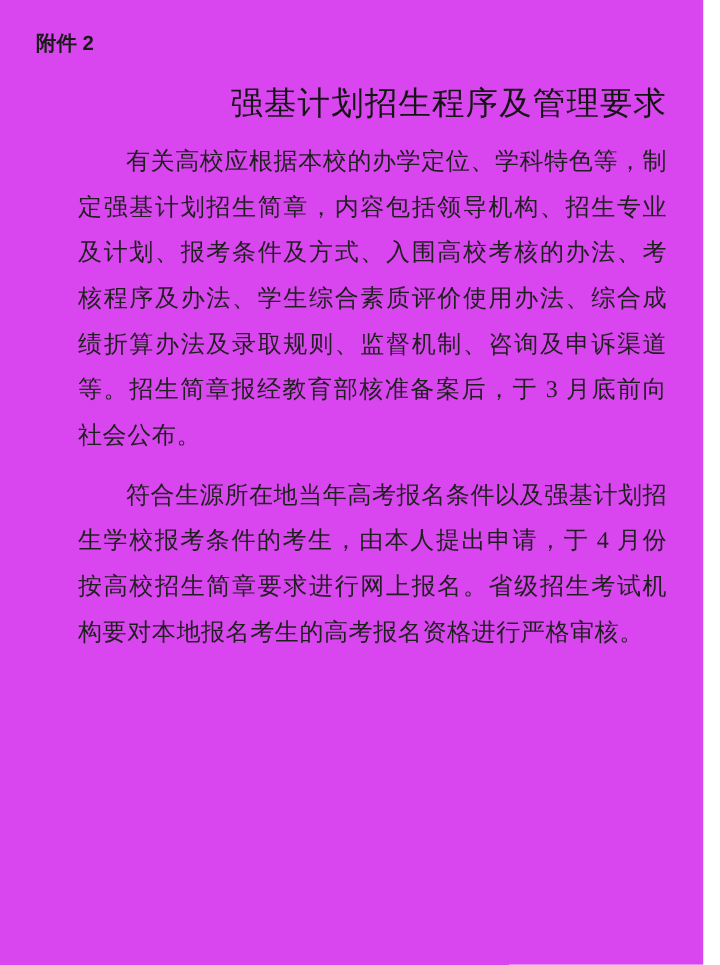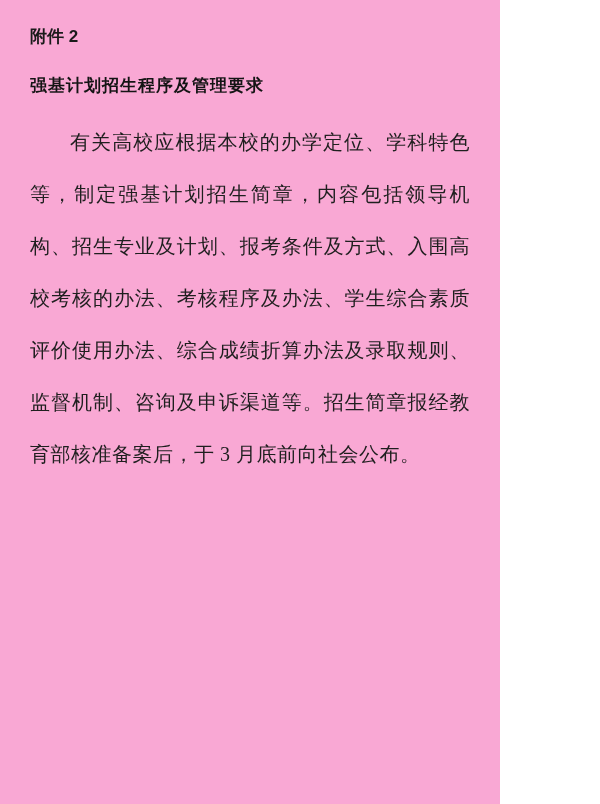--- a/index.html
+++ b/index.html
@@ -3,39 +3,39 @@
 <meta charset="utf-8">
 <style>
   * { margin: 0; padding: 0; box-sizing: border-box; }
   html, body {
     width: 600px;
     background: #ffffff;
     font-family: "Liberation Serif", "DejaVu Serif", serif;
     color: #1c1c1c;
   }
   .page {
-    width: 500px;
+    width: 586px;
     height: 804px;
-    background: #f9a8d4;
+    background: #d946ef;
     padding: 26px 30px 0 30px;
     overflow: hidden;
   }
   .attachment-label {
     font-family: "Liberation Sans", "DejaVu Sans", sans-serif;
     font-weight: 600;
     font-size: 17px;
     line-height: 22px;
     color: #1a1a1a;
   }
   .doc-title {
     margin-top: 20px;
-    text-align: left;
+    text-align: right;
     font-family: "Liberation Serif", "DejaVu Serif", serif;
-    font-weight: bold;
-    font-size: 17px;
+    font-weight: normal;
+    font-size: 27px;
     line-height: 36px;
     letter-spacing: 1px;
     color: #141414;
   }
   .section-heading {
     font-family: "Liberation Sans", "DejaVu Sans", sans-serif;
     font-weight: bold;
     font-size: 20px;
     line-height: 24px;
     color: #161616;
@@ -43,41 +43,43 @@
   }
   .section:first-of-type .section-heading {
     margin-top: 50px;
   }
   .section .section-heading {
     margin-top: 6px;
   }
   .para {
     margin-top: 12px;
     font-size: 20px;
-    line-height: 52px;
+    line-height: 38px;
     text-indent: 2em;
     text-align: justify;
     text-justify: inter-character;
     letter-spacing: 0.5px;
     color: #1f1f1f;
+    margin-left: 35px;
   }
   .para + .para {
     margin-top: 0;
   }
 </style>
 </head>
 <body>
 
 <div class="page">
 
   <div class="attachment-label">附件 2</div>
 
   <div class="doc-title">强基计划招生程序及管理要求</div>
 
   <div class="section">
     <p class="para">有关高校应根据本校的办学定位、学科特色等，制定强基计划招生简章，内容包括领导机构、招生专业及计划、报考条件及方式、入围高校考核的办法、考核程序及办法、学生综合素质评价使用办法、综合成绩折算办法及录取规则、监督机制、咨询及申诉渠道等。招生简章报经教育部核准备案后，于 3 月底前向社会公布。</p>
   </div>
 
   <div class="section">
+    <p class="para">符合生源所在地当年高考报名条件以及强基计划招生学校报考条件的考生，由本人提出申请，于 4 月份按高校招生简章要求进行网上报名。省级招生考试机构要对本地报名考生的高考报名资格进行严格审核。</p>
   </div>
 
 
 </div>
 
 </body></html>

